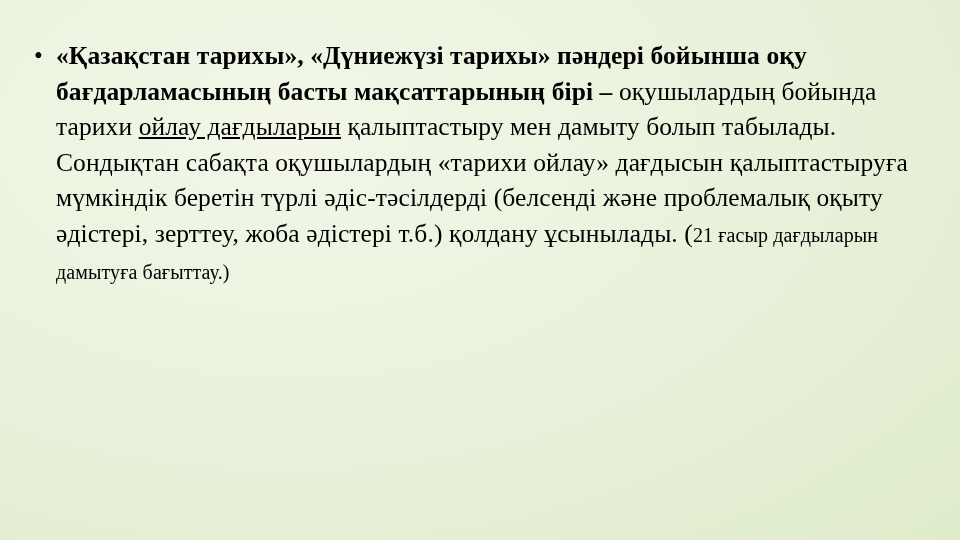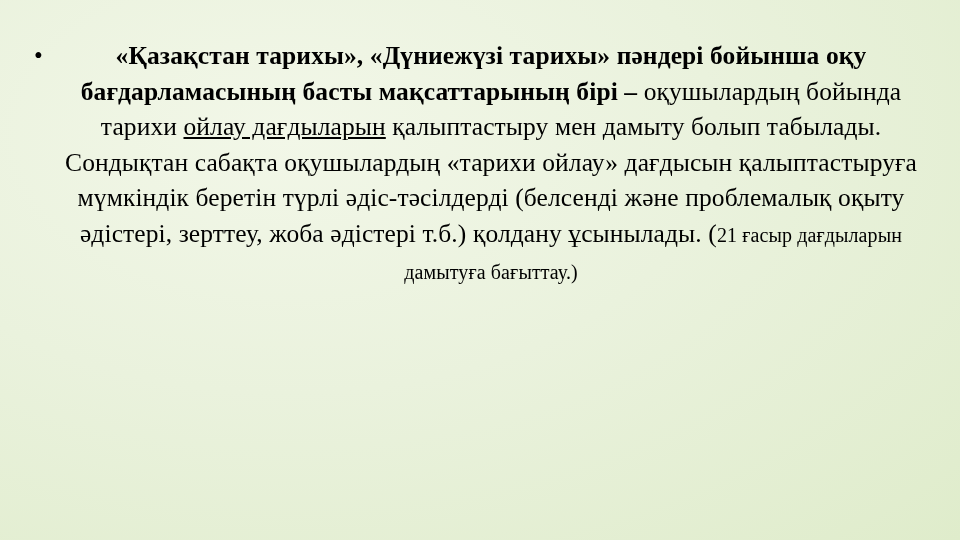--- a/index.html
+++ b/index.html
@@ -37,21 +37,21 @@
     color: #000;
     text-align: left;
     padding-left: 8px;
     box-sizing: border-box;
   }
   .para {
     flex: 1 1 auto;
     font-size: 25.5px;
     line-height: 35.5px;
     color: #000;
-    text-align: center;
+    text-align: left;
     letter-spacing: 0.1px;
   }
   .b {
     font-weight: bold;
   }
   .u {
     text-decoration: underline;
   }
   .small {
     font-size: 20px;

